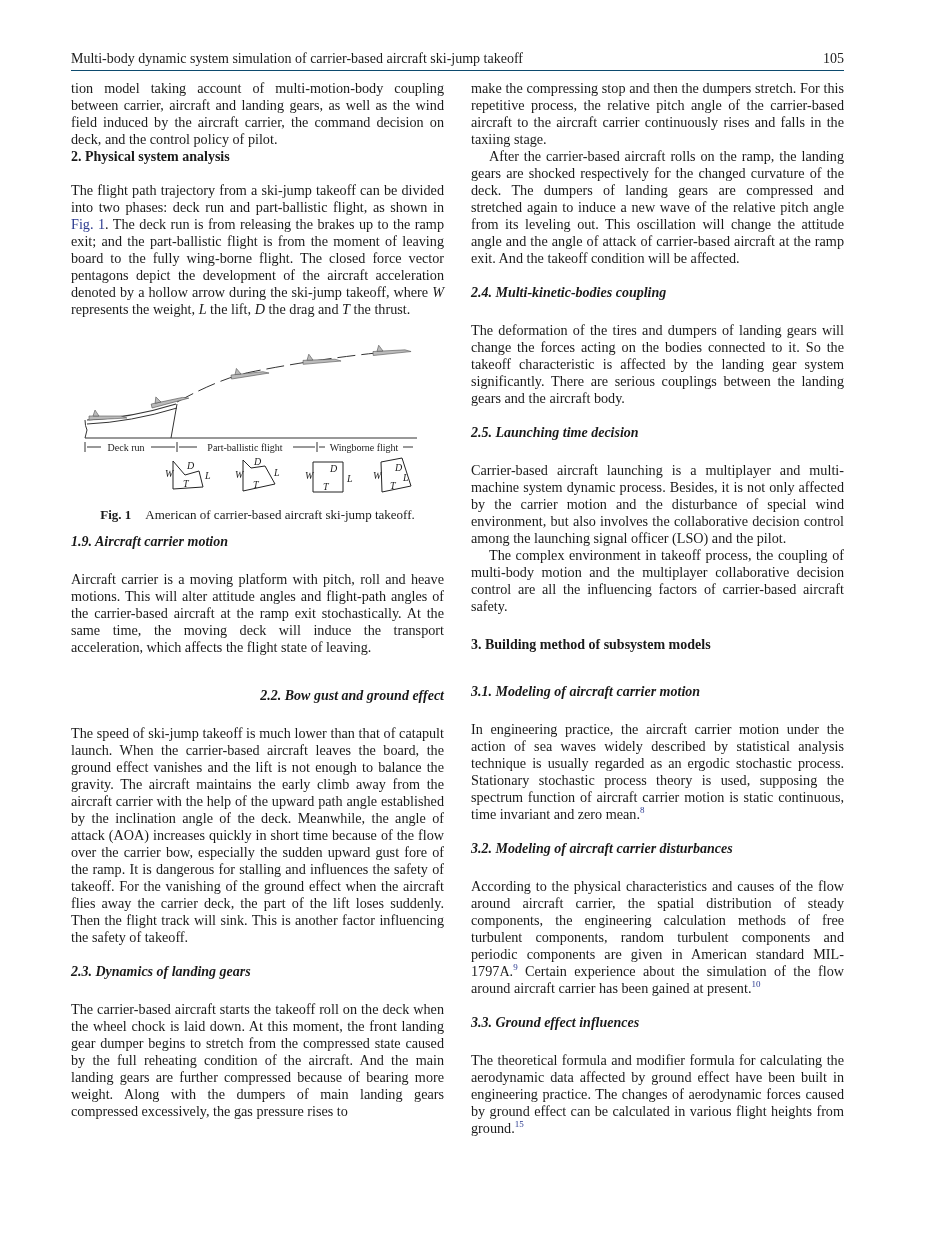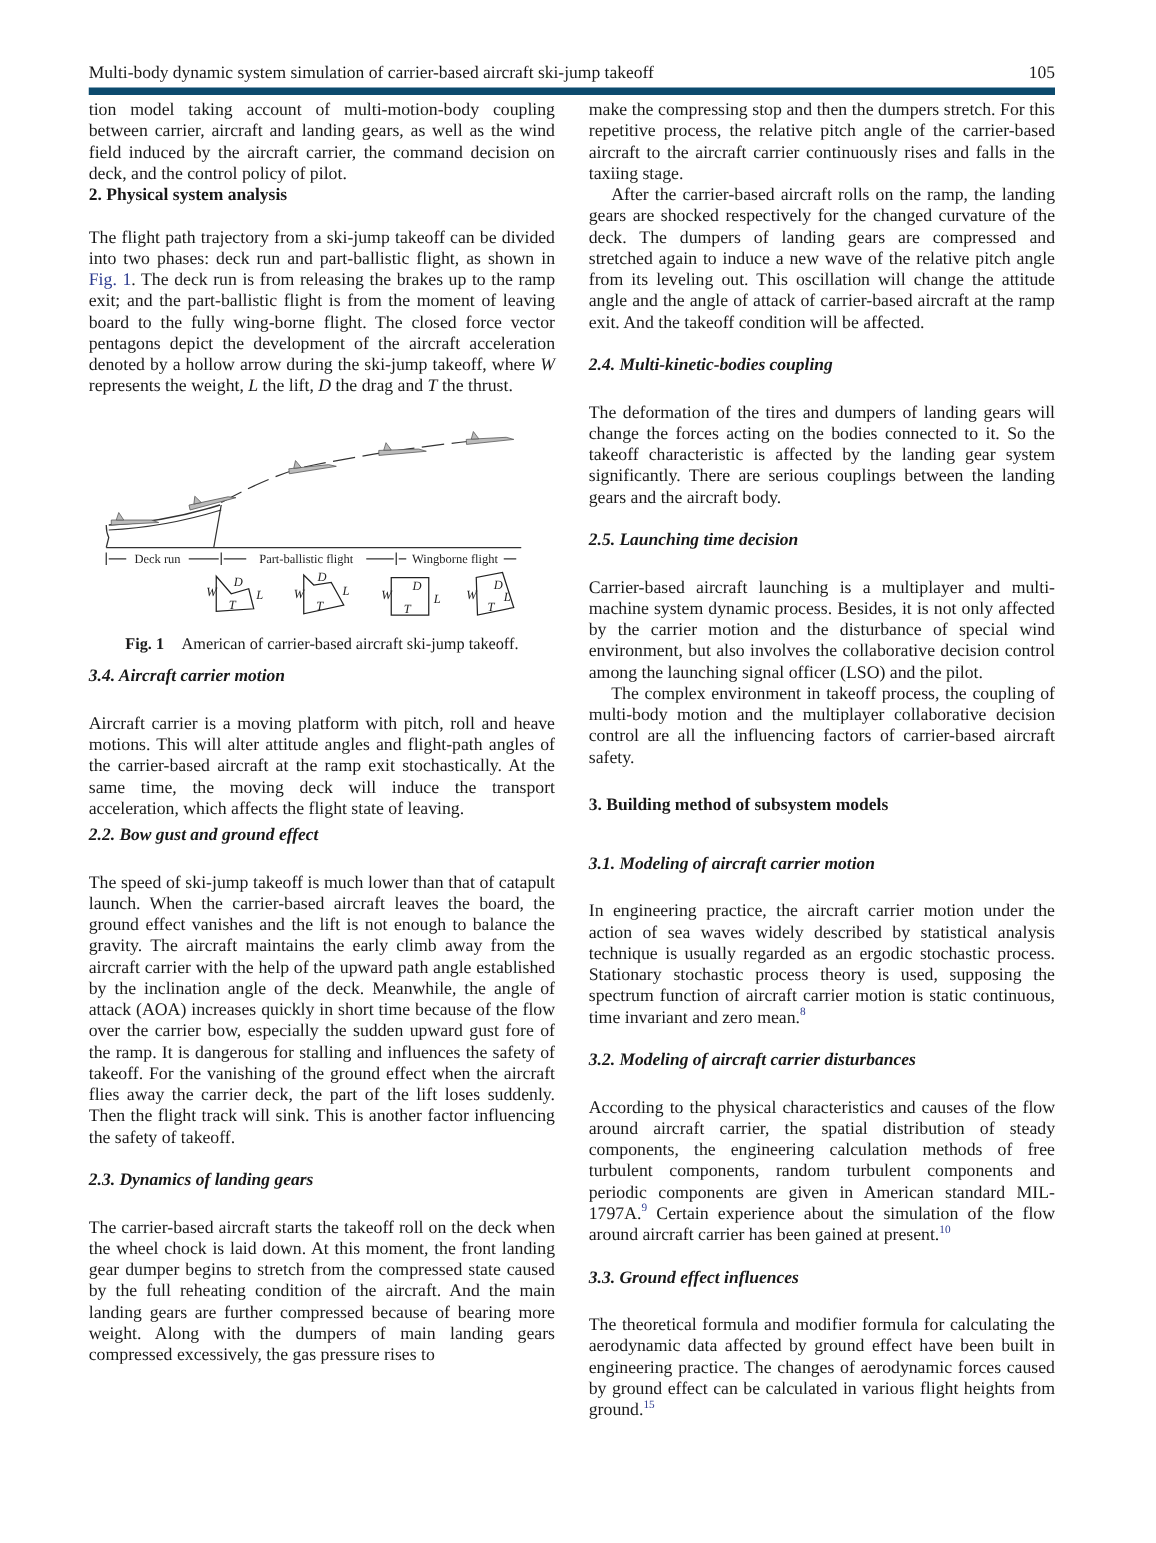--- a/index.html
+++ b/index.html
@@ -1,19 +1,19 @@
 <!DOCTYPE html>
 <html><head>
 <meta charset="utf-8">
 <style>
   html, body { margin: 0; padding: 0; background: #ffffff; }
   body { width: 925px; height: 1234px; position: relative; overflow: hidden;
          font-family: "Liberation Serif", "DejaVu Serif", serif; color: #1a1a1a; }
   .header { position: absolute; left: 71px; top: 50px; width: 773px; height: 20px;
-            border-bottom: 6px solid #0c4a6e; font-size: 14px; line-height: 18px; }
+            border-bottom: 1px solid #0c4a6e; font-size: 14px; line-height: 18px; }
   .header .title { position: absolute; left: 0; top: 0; }
   .header .pagenum { position: absolute; right: 0; top: 0; }
   .col { position: absolute; top: 80px; width: 373px; font-size: 14.2px; line-height: 17px; }
   .col.left { left: 71px; }
   .col.right { left: 471px; }
   p { margin: 0; text-align: justify; }
   p.indent { text-indent: 18px; }
   .sec { font-weight: bold; font-size: 14px; margin: 0; }
   .subsec { font-style: italic; font-size: 14px; margin: 0; }
   .link { color: #2b3a8f; }
@@ -114,24 +114,24 @@
         <text class="figit" x="292" y="141">W</text>
         <text class="figit" x="309" y="151">T</text>
         <text class="figit" x="314" y="133">D</text>
         <text class="figit" x="322" y="143">L</text>
       </g>
     </svg>
   </div>
 
   <p class="caption" style="margin-top:8px;"><span class="lbl">Fig. 1</span><span>American of carrier-based aircraft ski-jump takeoff.</span></p>
 
-  <h3 class="subsec" style="margin-top:10px;">3.4. Aircraft carrier motion</h3>
+  <h3 class="subsec" style="margin-top:10px;">1.9. Aircraft carrier motion</h3>
   <p style="margin-top:21px;">Aircraft carrier is a moving platform with pitch, roll and heave motions. This will alter attitude angles and flight-path angles of the carrier-based aircraft at the ramp exit stochastically. At the same time, the moving deck will induce the transport acceleration, which affects the flight state of leaving.</p>
 
-  <h3 class="subsec" style="margin-top:4px;">2.2. Bow gust and ground effect</h3>
+  <h3 class="subsec" style="margin-top:31px;text-align:right;">2.2. Bow gust and ground effect</h3>
   <p style="margin-top:21px;">The speed of ski-jump takeoff is much lower than that of catapult launch. When the carrier-based aircraft leaves the board, the ground effect vanishes and the lift is not enough to balance the gravity. The aircraft maintains the early climb away from the aircraft carrier with the help of the upward path angle established by the inclination angle of the deck. Meanwhile, the angle of attack (AOA) increases quickly in short time because of the flow over the carrier bow, especially the sudden upward gust fore of the ramp. It is dangerous for stalling and influences the safety of takeoff. For the vanishing of the ground effect when the aircraft flies away the carrier deck, the part of the lift loses suddenly. Then the flight track will sink. This is another factor influencing the safety of takeoff.</p>
 
   <h3 class="subsec" style="margin-top:17px;">2.3. Dynamics of landing gears</h3>
   <p style="margin-top:21px;">The carrier-based aircraft starts the takeoff roll on the deck when the wheel chock is laid down. At this moment, the front landing gear dumper begins to stretch from the compressed state caused by the full reheating condition of the aircraft. And the main landing gears are further compressed because of bearing more weight. Along with the dumpers of main landing gears compressed excessively, the gas pressure rises to</p>
 </div>
 
 <div class="col right">
   <p>make the compressing stop and then the dumpers stretch. For this repetitive process, the relative pitch angle of the carrier-based aircraft to the aircraft carrier continuously rises and falls in the taxiing stage.</p>
   <p class="indent">After the carrier-based aircraft rolls on the ramp, the landing gears are shocked respectively for the changed curvature of the deck. The dumpers of landing gears are compressed and stretched again to induce a new wave of the relative pitch angle from its leveling out. This oscillation will change the attitude angle and the angle of attack of carrier-based aircraft at the ramp exit. And the takeoff condition will be affected.</p>
 

